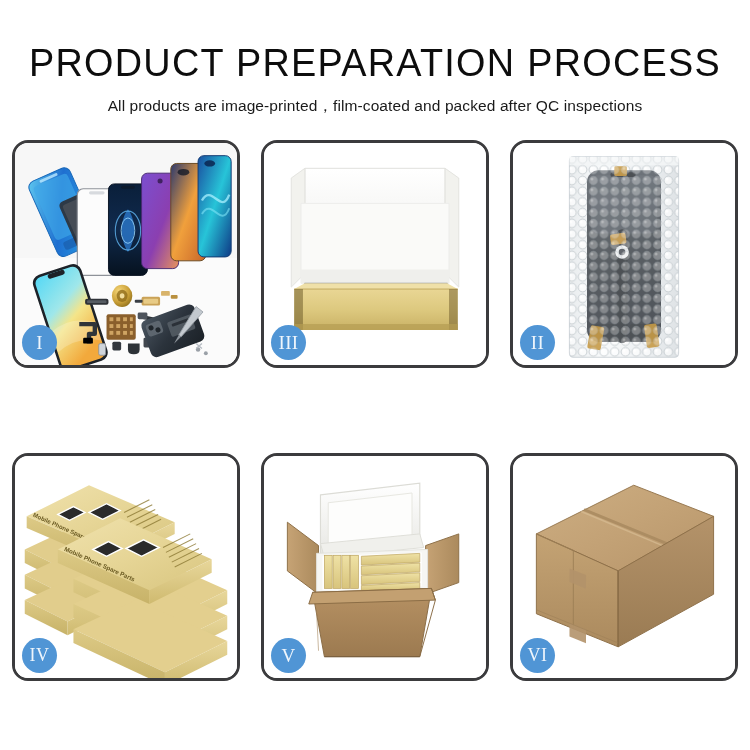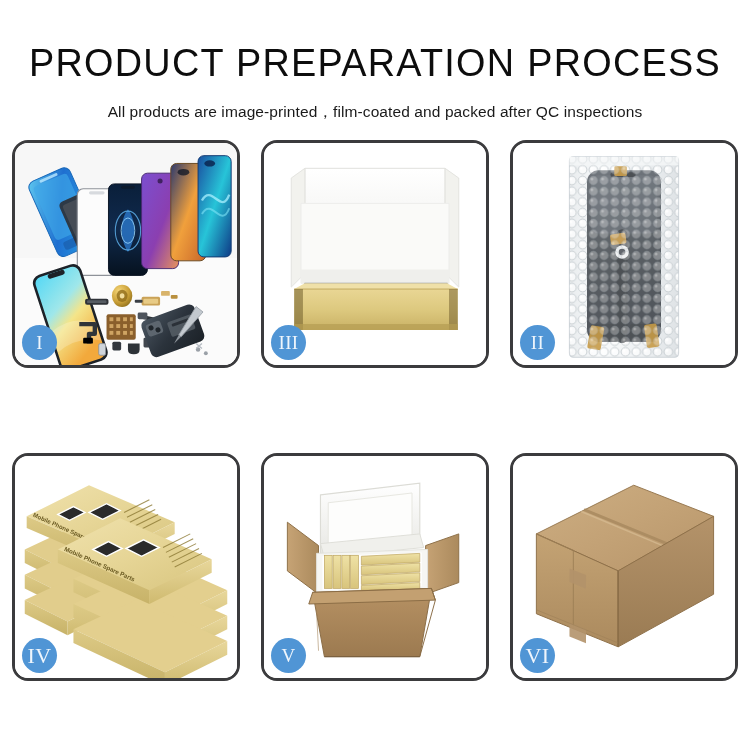--- a/index.html
+++ b/index.html
@@ -12,21 +12,21 @@
 
   
   .header{position:absolute;left:0;top:0;width:750px;text-align:center;}
   .title{
     font-size:39px;line-height:46px;font-weight:400;color:#0d0d0d;
     letter-spacing:1.3px;margin-top:40px;
     font-family:"Liberation Sans","DejaVu Sans",sans-serif;
     transform:scaleX(0.97);transform-origin:center;white-space:nowrap;
   }
   .subtitle{
-    font-size:15.5px;line-height:22px;color:#1a1a1a;margin-top:15px;
+    font-size:15.5px;line-height:22px;color:#1a1a1a;margin-top:9px;
     letter-spacing:.1px;white-space:nowrap;
   }
 
   
   .grid{position:absolute;left:12px;top:140px;width:726px;}
   .row{display:flex;justify-content:space-between;}
   .row + .row{margin-top:85px;}
   .panel{
     position:relative;width:228px;height:228px;
     border:3px solid #3b3b3d;border-radius:16px;
@@ -38,21 +38,21 @@
   .panel svg.art{display:block;width:100%;height:100%;}
 
   .badge{
     position:absolute;left:7px;bottom:5px;width:35px;height:35px;
     border-radius:50%;background:#5095d5;
     display:flex;align-items:center;justify-content:center;
     color:#eef5fc;font-family:"Liberation Serif","DejaVu Serif",serif;
     font-size:19px;line-height:19px;letter-spacing:.4px;
     z-index:5;
   }
-  .badge.narrow{font-size:22px;}
+  .badge.narrow{font-size:18px;}
 </style>
 </head>
 <body>
 
 <div class="page">
 
   <div class="header">
     <div class="title">PRODUCT PREPARATION PROCESS</div>
     <div class="subtitle">All products are image-printed，film-coated and packed after QC inspections</div>
   </div>

